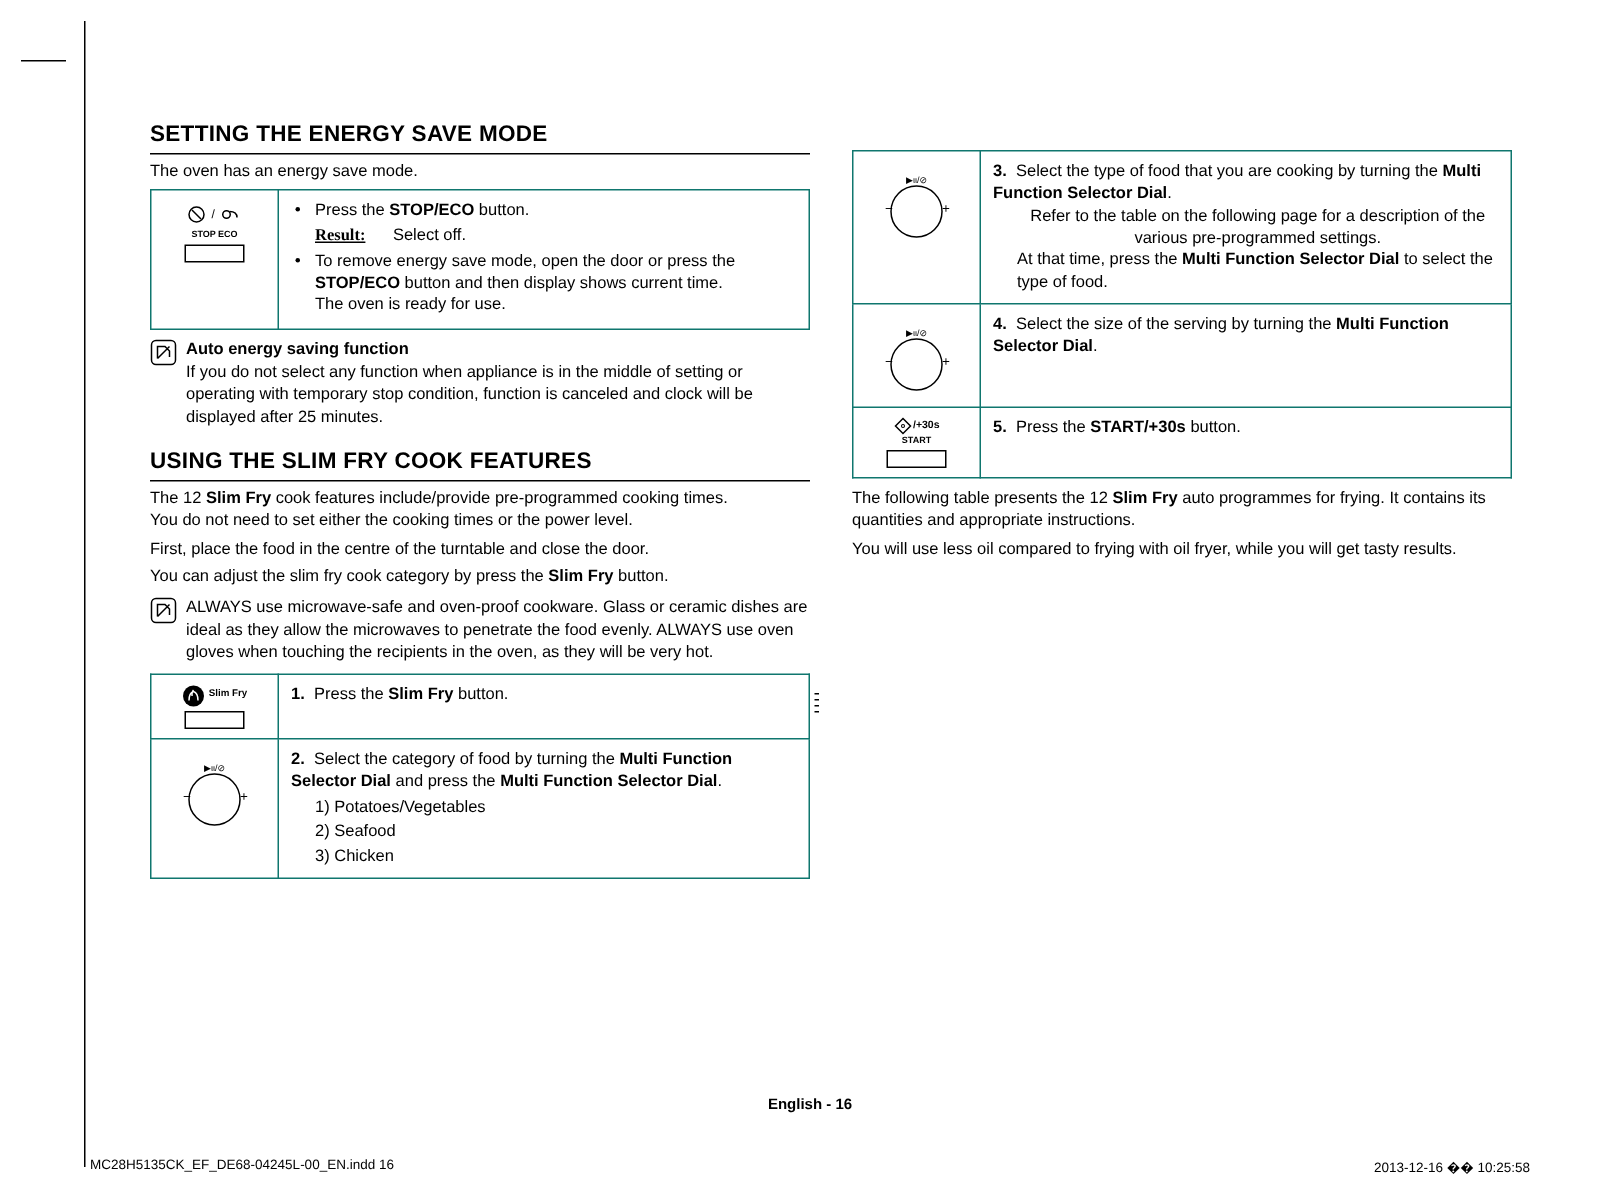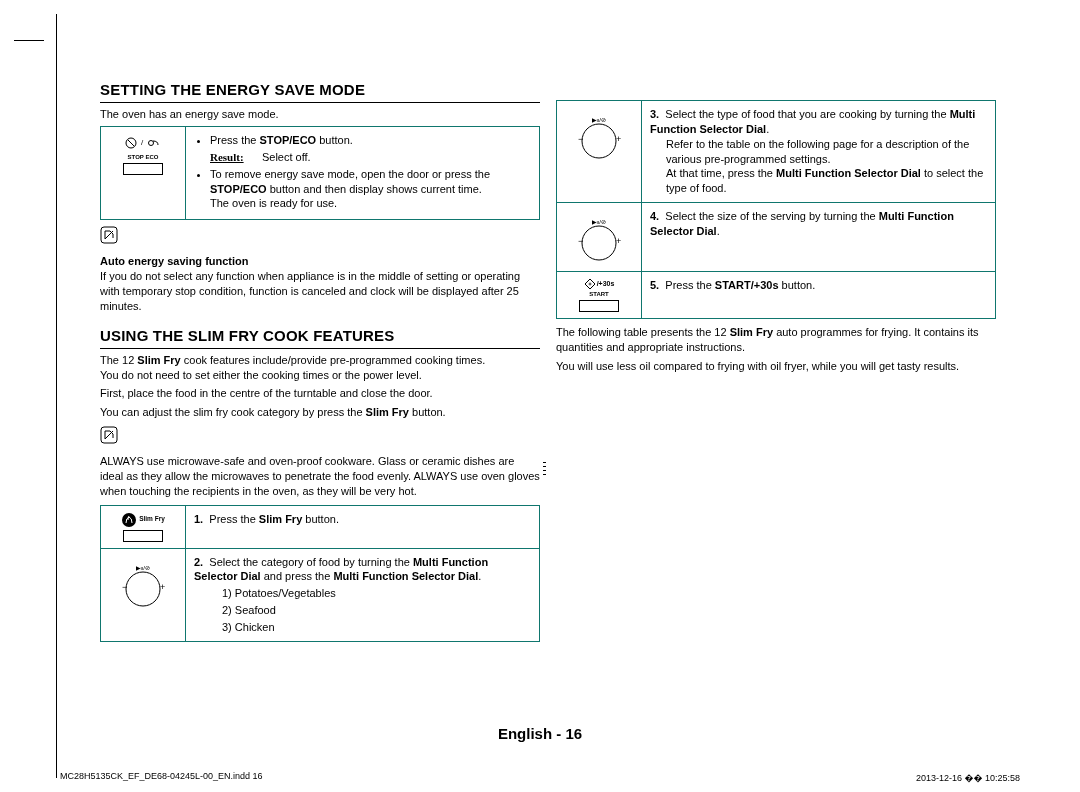--- a/index.html
+++ b/index.html
@@ -8,21 +8,21 @@
     font-family: Arial, Helvetica, sans-serif;
     color: #000;
     width: 1080px;
     height: 792px;
     overflow: hidden;
     position: relative;
   }
   .page {
     padding: 80px 60px 30px 100px;
     display: flex;
-    gap: 16px;
+    gap: 28px;
     position: relative;
   }
   .cropmark-vert {
     position: absolute;
     left: 56px;
     top: 14px;
     bottom: 14px;
     width: 1px;
     background: #000;
   }
@@ -85,42 +85,40 @@
     margin: 0;
     padding-left: 16px;
   }
   ul.bul li {
     margin-bottom: 2px;
   }
   .note-row {
     display: flex;
     gap: 6px;
     margin: 6px 0;
-    flex-direction: column;
   }
   .note-icon {
     flex: 0 0 18px;
   }
   .note-body {
     flex: 1;
   }
   .note-title {
     font-weight: bold;
   }
   .categories div {
     margin-top: 2px;
-    margin-left: 12px;
   }
   .page-footer {
     position: absolute;
     left: 0;
     right: 0;
     bottom: 50px;
     text-align: center;
-    font-size: 15px;
+    font-size: 10px;
     font-weight: bold;
   }
   .indd-footer {
     position: absolute;
     left: 60px;
     right: 60px;
     bottom: 8px;
     font-size: 9px;
     color: #000;
     display: flex;
@@ -277,21 +275,21 @@
             <text x="28" y="7" font-size="6" text-anchor="middle">▶ιι/⊘</text>
             <text x="7" y="27" font-size="9">−</text>
             <text x="45" y="27" font-size="9">+</text>
           </svg>
         </td>
         <td>
           <div>
             <b>3.</b>&nbsp;
             <span>Select the type of food that you are cooking by turning the </span><b>Multi Function Selector Dial</b><span>.</span>
           </div>
-          <div style="margin-left:16px;">Refer to the table on the following page for a description of the various pre-programmed settings.</div>
+          <div style="margin-left:16px;text-align:center;">Refer to the table on the following page for a description of the various pre-programmed settings.</div>
           <div style="margin-left:16px;">
             <span>At that time, press the </span><b>Multi Function Selector Dial</b><span> to select the type of food.</span>
           </div>
         </td>
       </tr>
       <tr>
         <td class="iconcell">
           <svg class="dial" width="56" height="46" viewBox="0 0 56 46">
             <circle cx="28" cy="26" r="17" fill="none" stroke="#000" stroke-width="1"></circle>
             <text x="28" y="7" font-size="6" text-anchor="middle">▶ιι/⊘</text>

